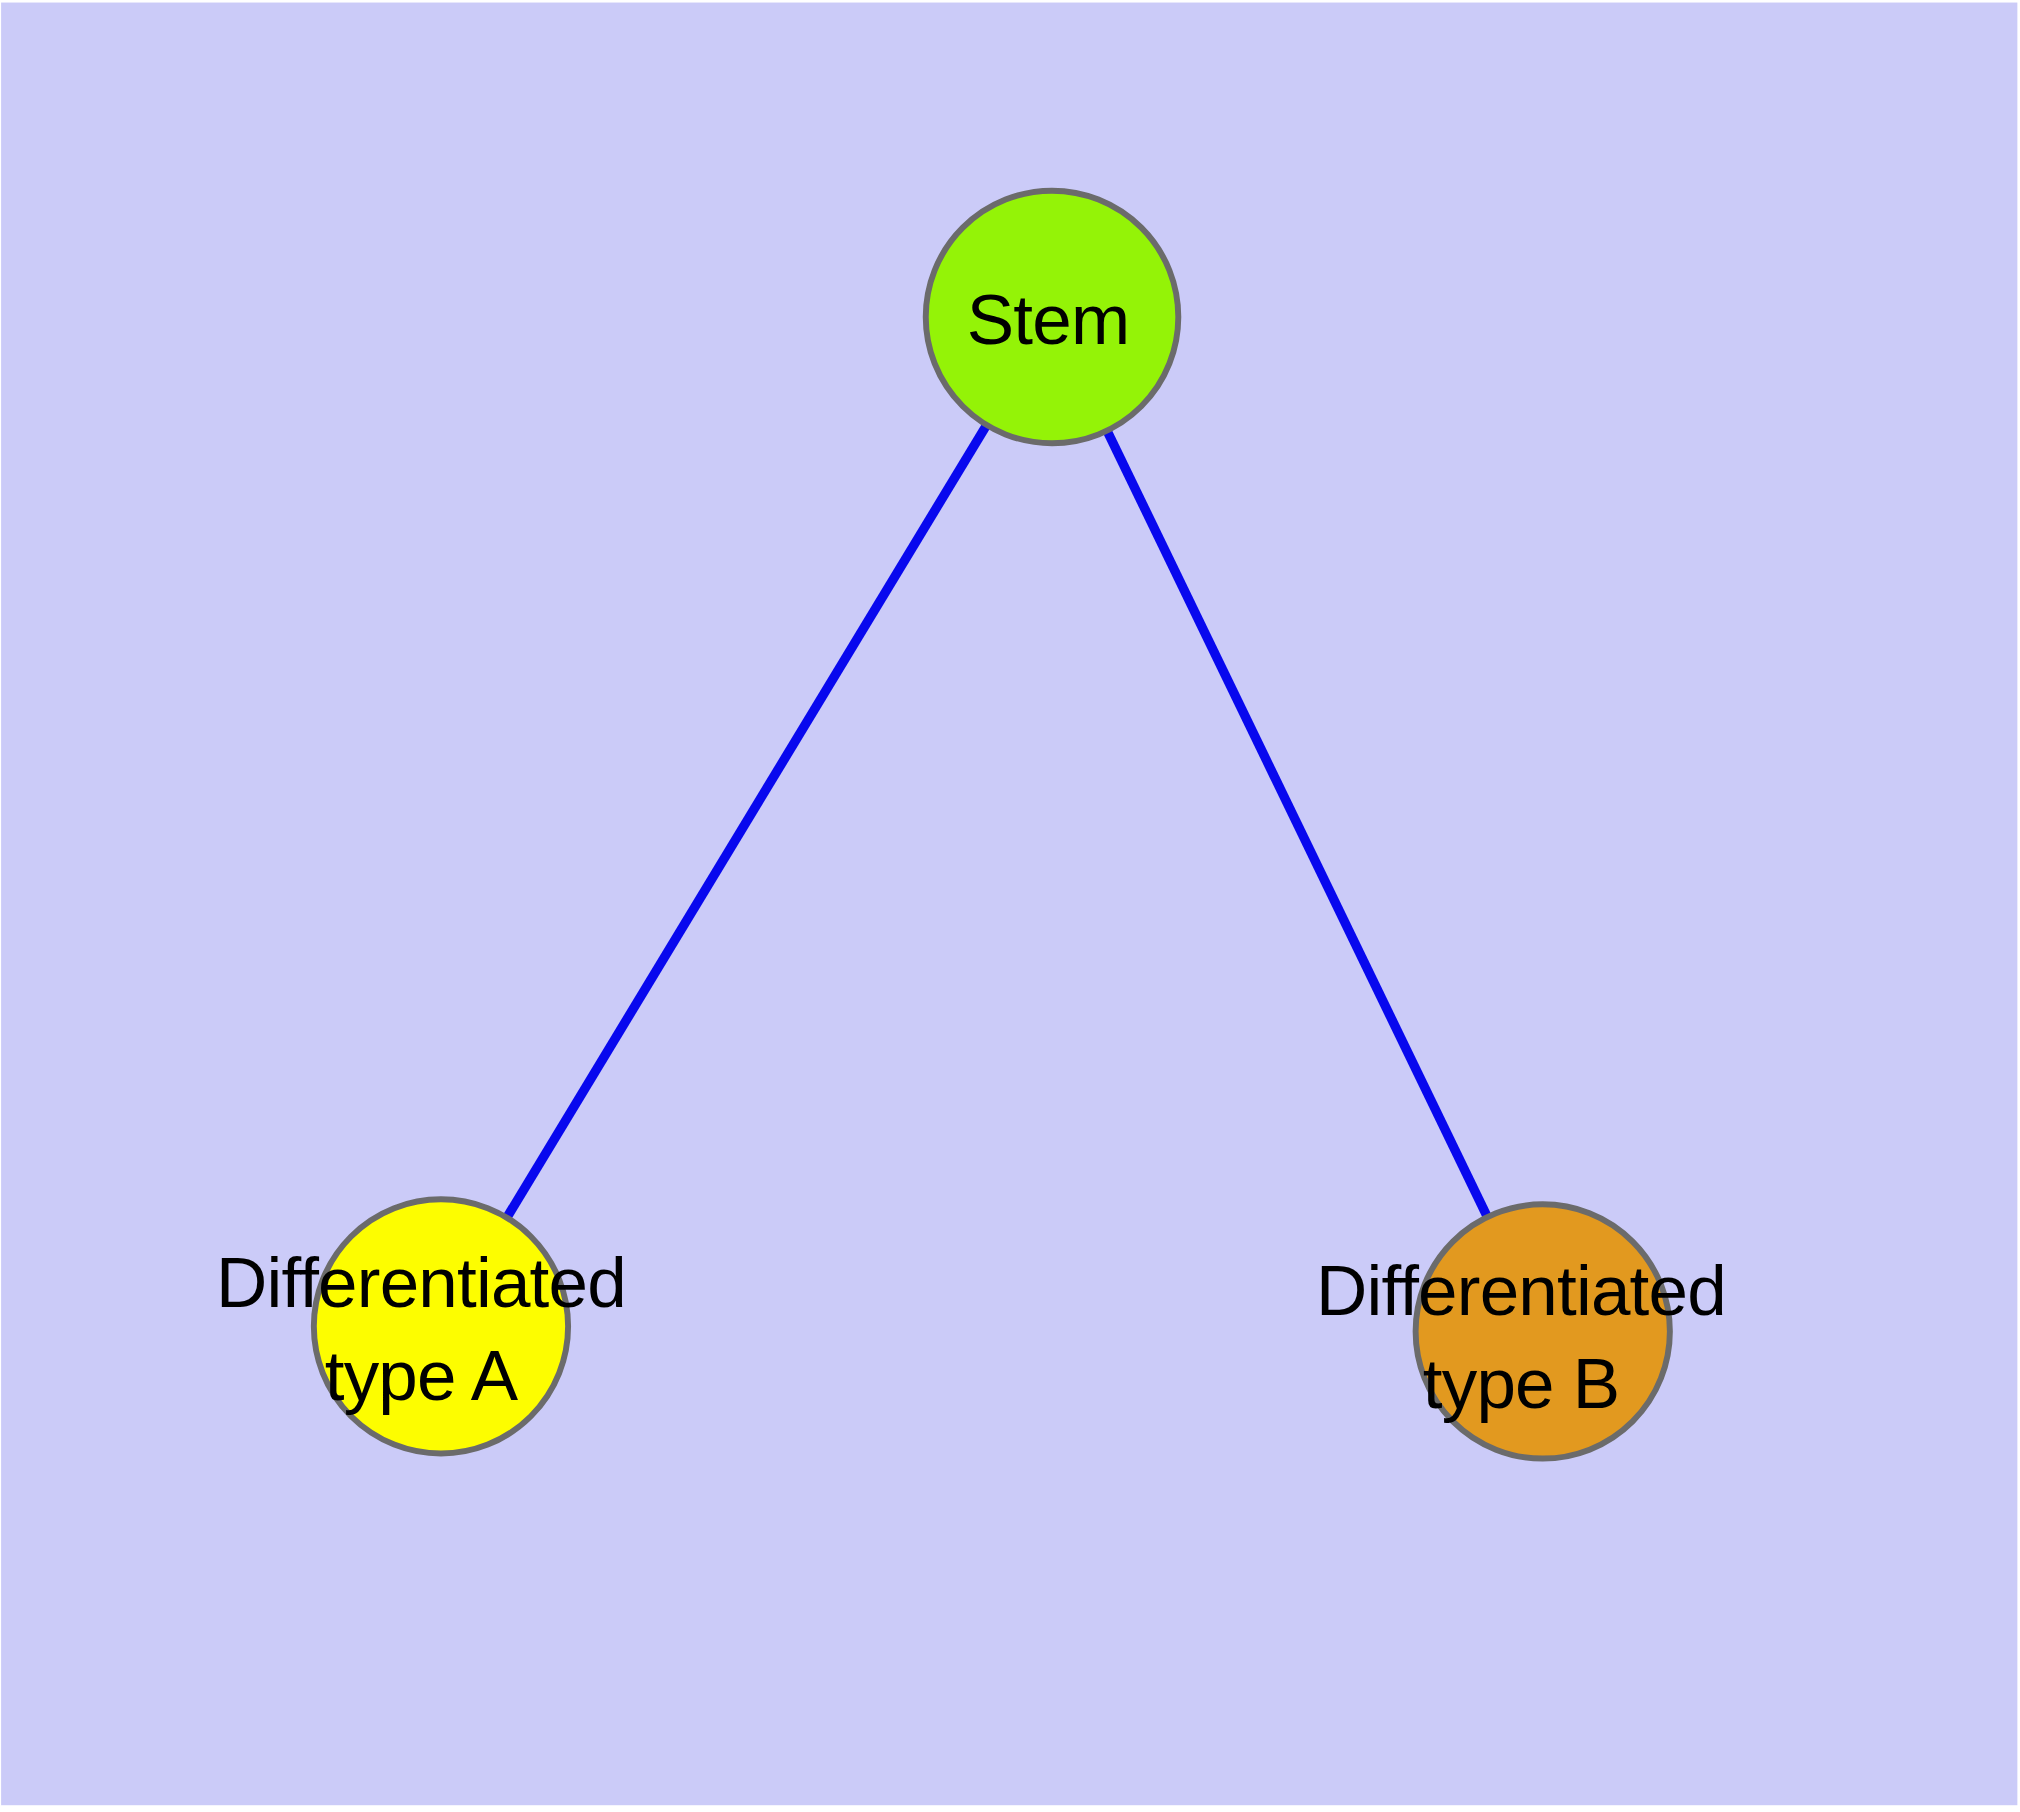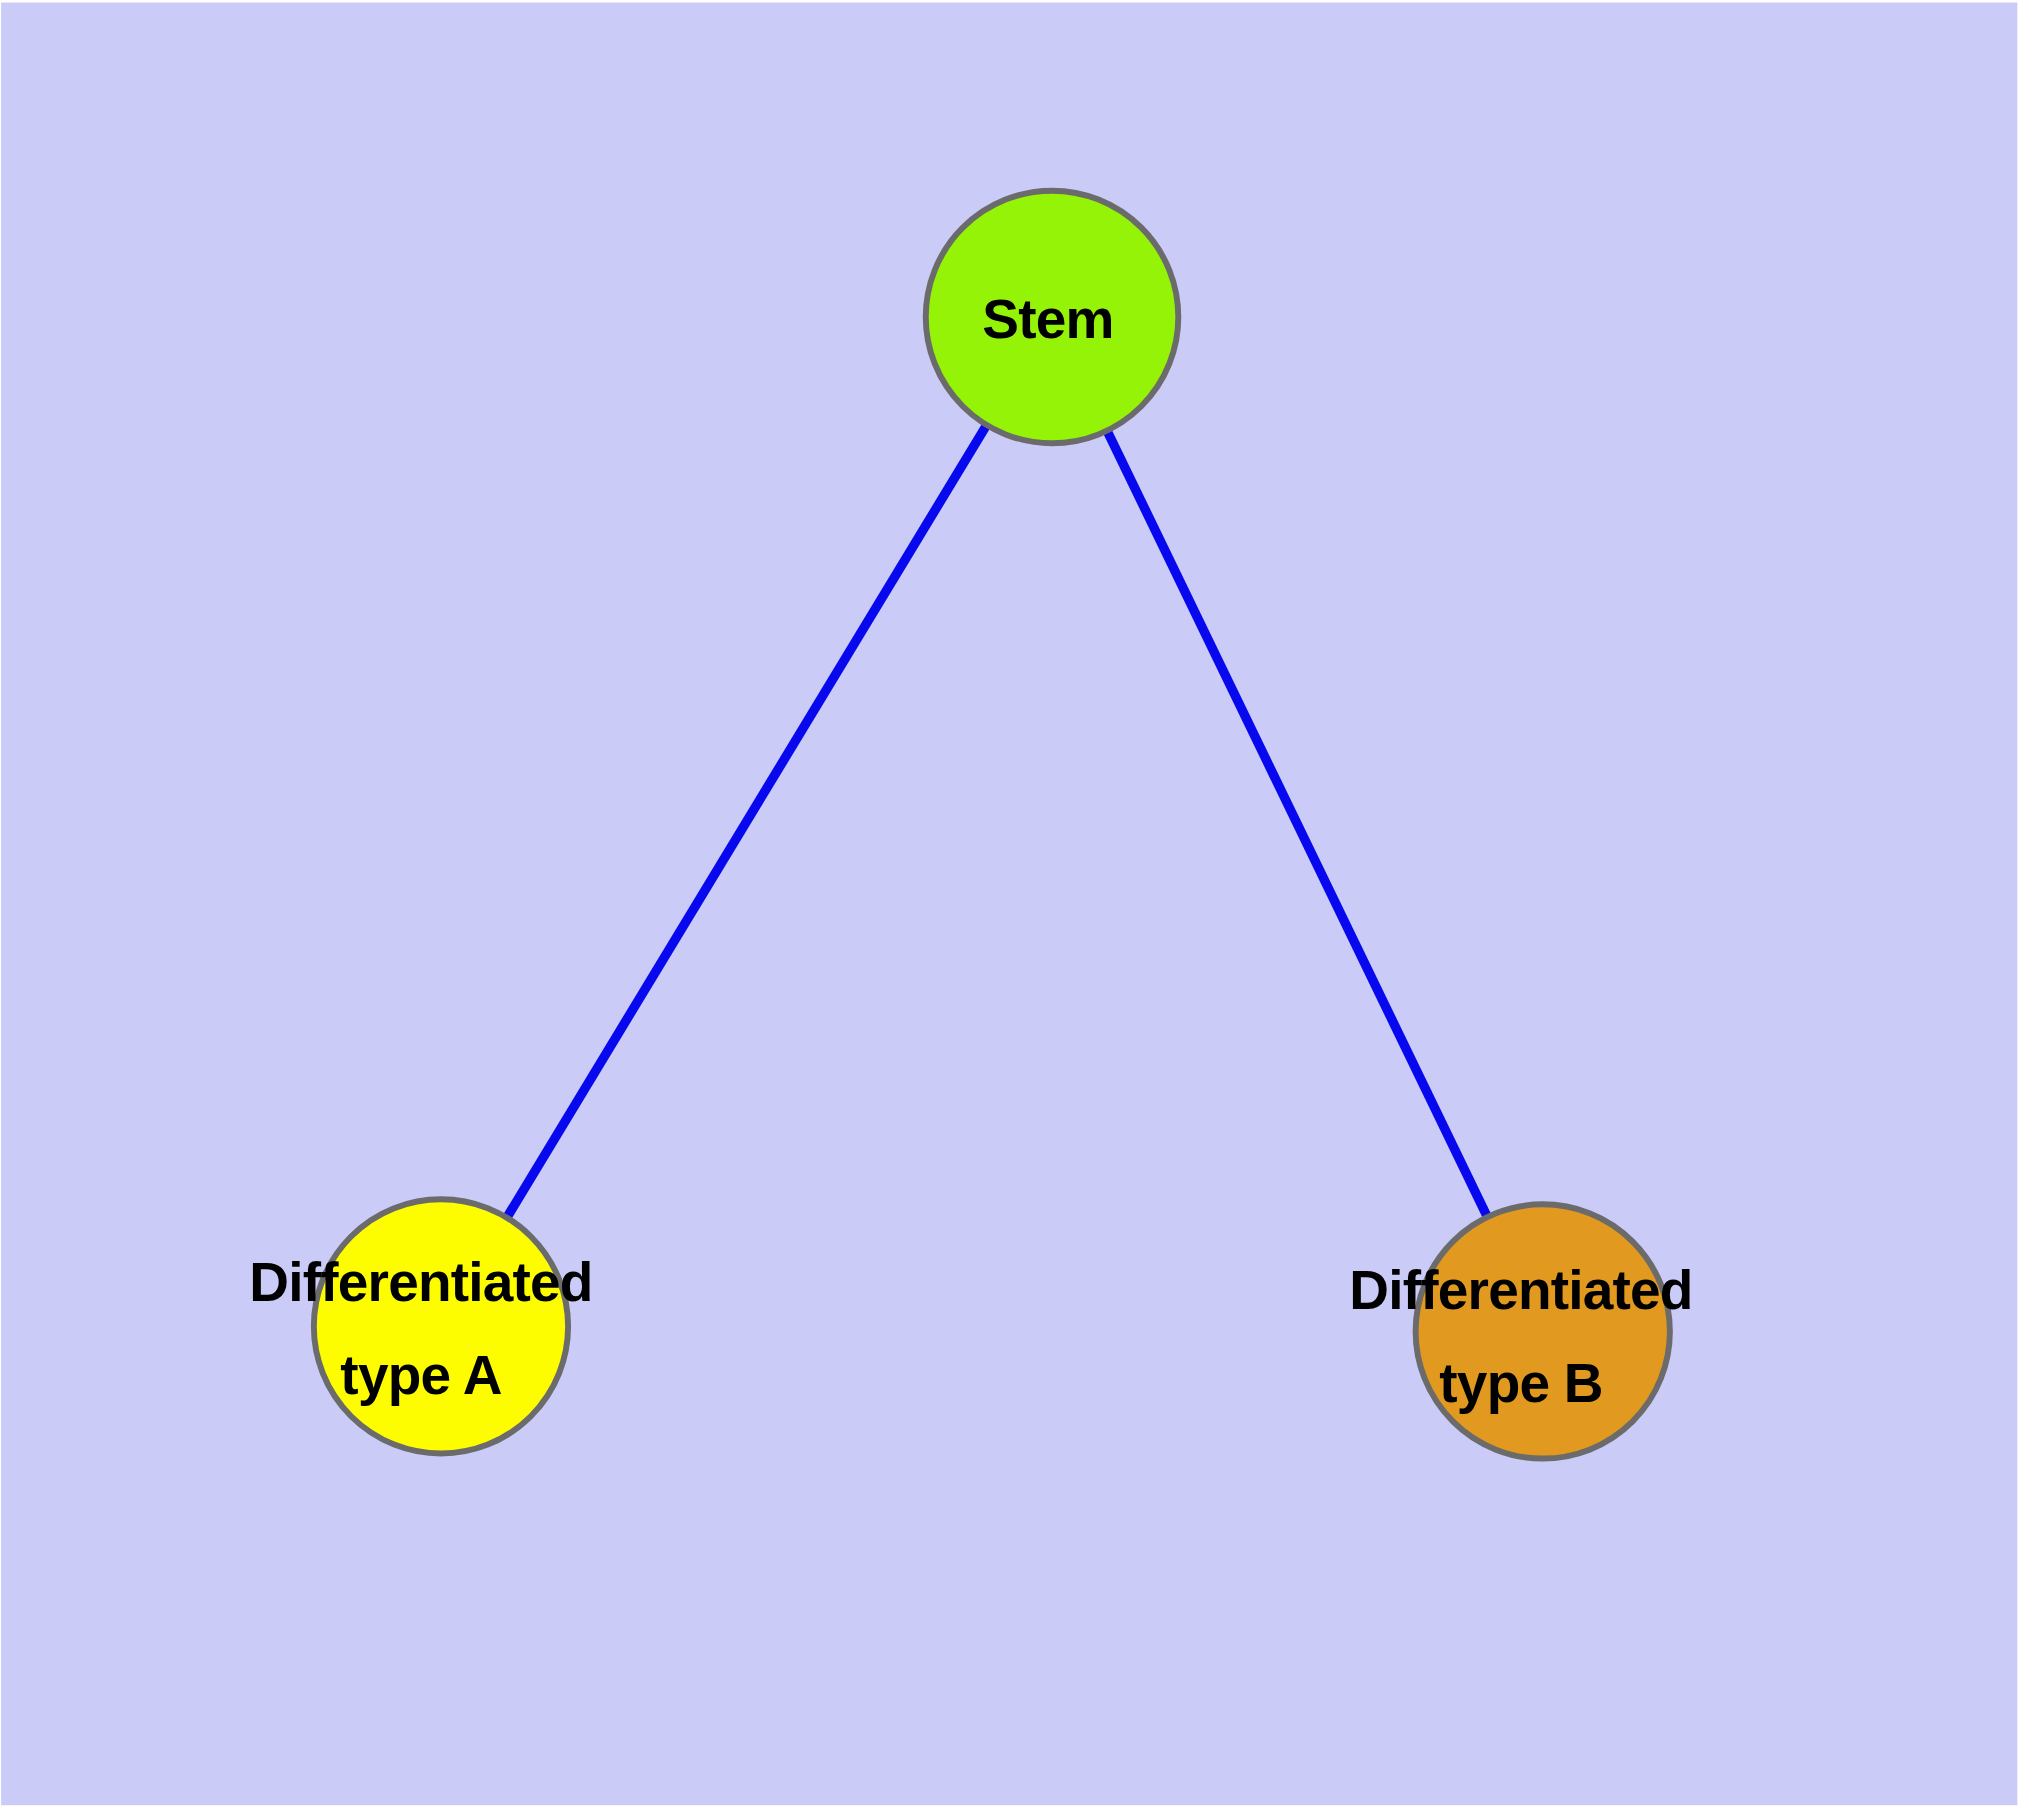--- a/index.html
+++ b/index.html
@@ -26,22 +26,22 @@
     stroke-linecap: butt;
   }
   .node-circle {
     stroke: #6B6B6B;
     stroke-width: 7;
   }
   .node-label {
     position: absolute;
     transform: translate(-50%, -50%);
     color: #000000;
-    font-weight: bold;
-    font-size: 55px;
+    font-weight: normal;
+    font-size: 71px;
     line-height: 93px;
     text-align: center;
     white-space: pre-line;
     letter-spacing: -0.8px;
   }
   .label-stem   { left: 1048px; top: 319px;  }
   .label-type-a { left: 421px;  top: 1329px; }
   .label-type-b { left: 1521px; top: 1337px; }
 </style>
 </head>

